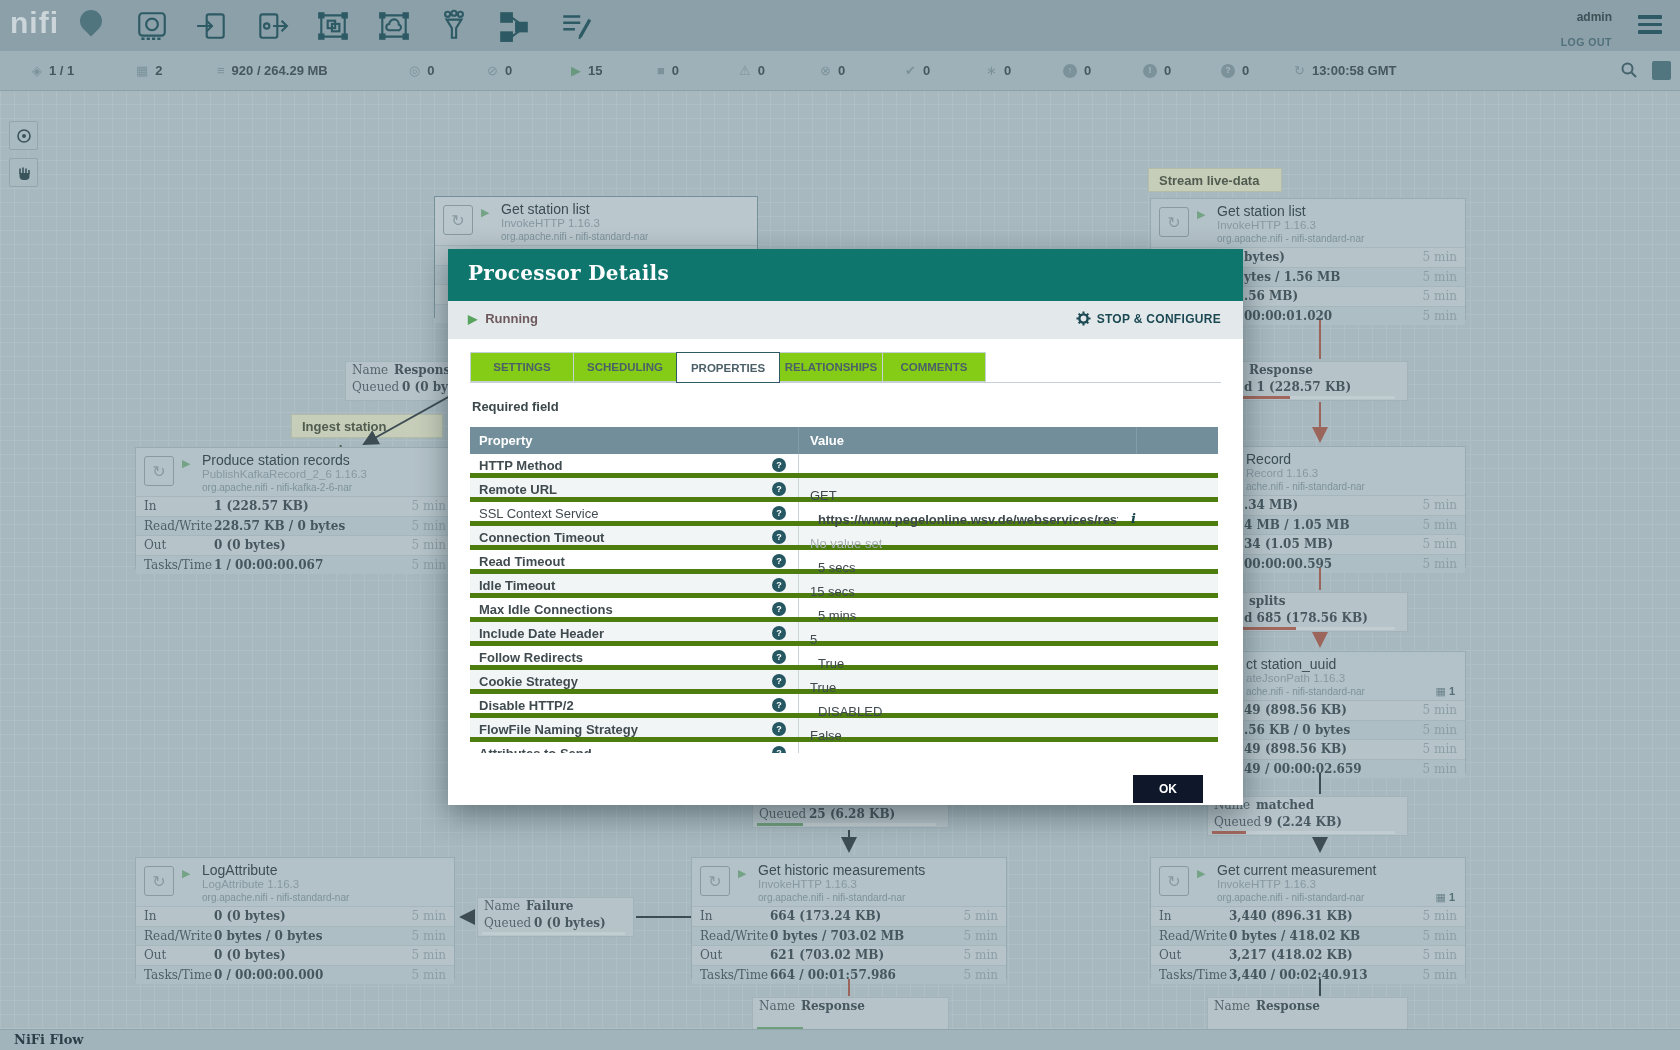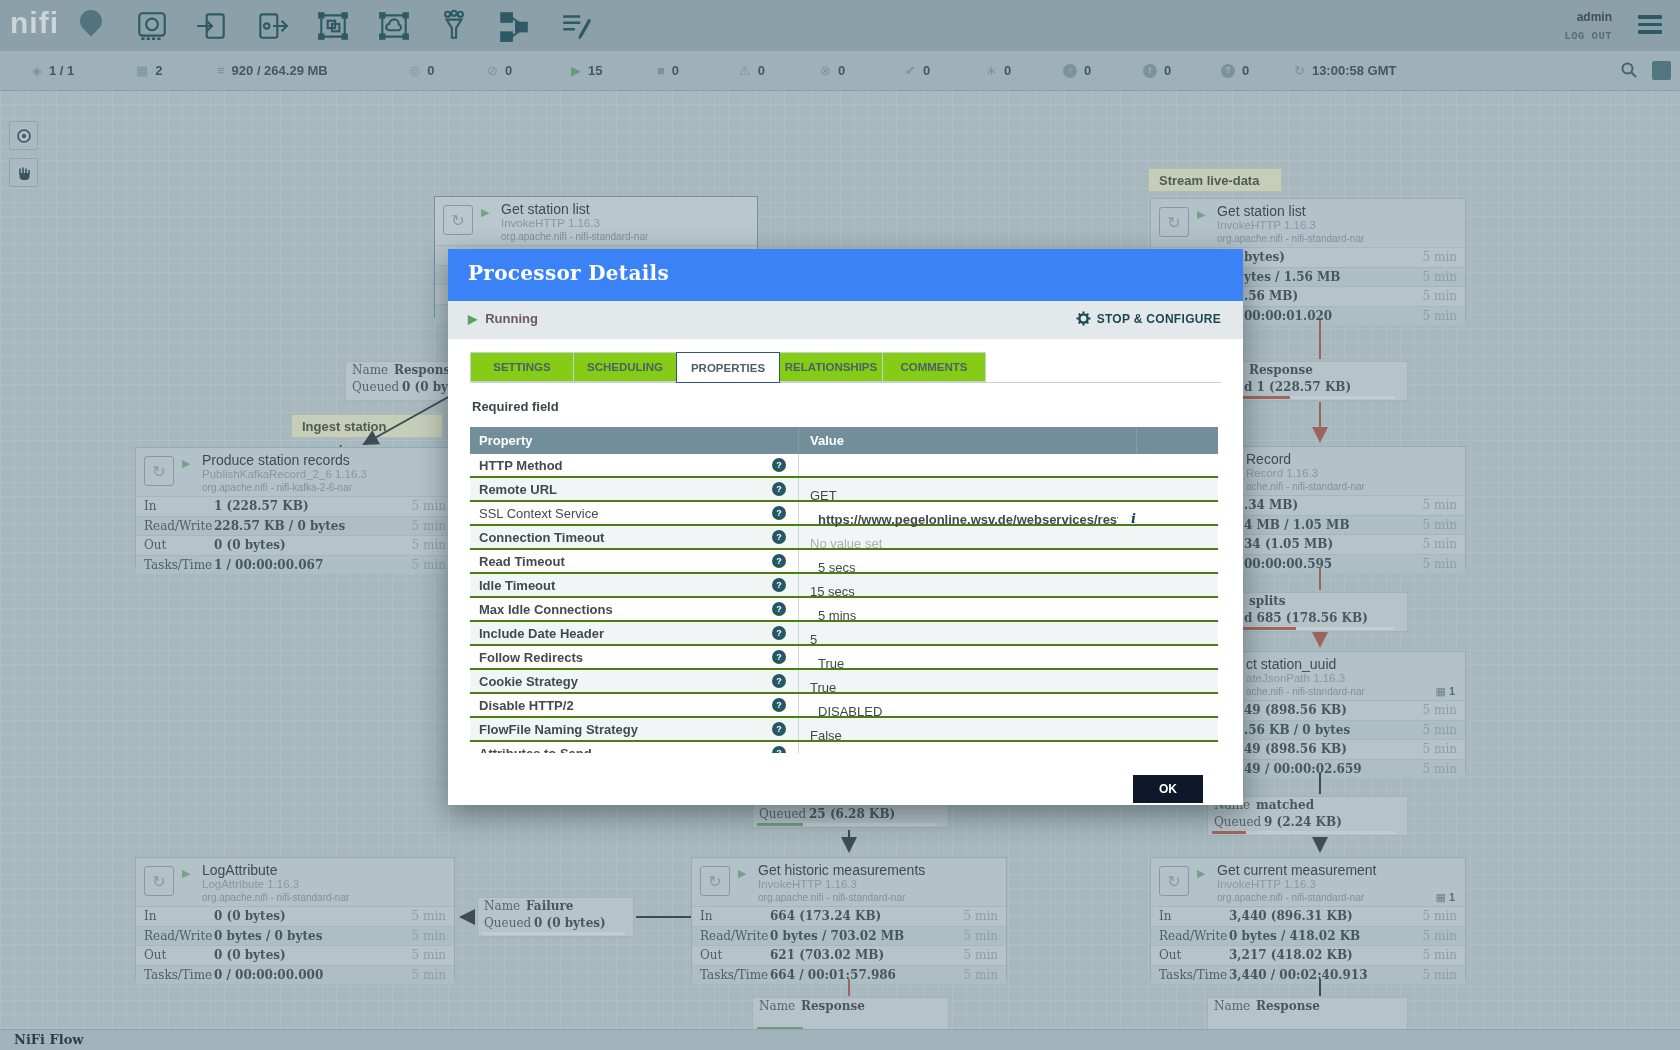--- a/index.html
+++ b/index.html
@@ -6,21 +6,21 @@
   #app{position:relative;width:1680px;height:1050px;overflow:hidden;
        font-family:"Liberation Sans",sans-serif;-webkit-font-smoothing:antialiased;}
   
   #toolbar{position:absolute;left:0;top:0;width:1680px;height:51px;background:#8ba0a8;z-index:5;}
   #brand{position:absolute;left:10px;top:6px;font-size:30px;font-weight:bold;color:#ccd6da;letter-spacing:1px;}
   #drop{position:absolute;left:80px;top:10px;width:22px;height:22px;background:#51757e;
         border-radius:50% 50% 50% 0;transform:rotate(-45deg);}
   .tbicon{position:absolute;top:9px;width:34px;height:34px;color:#2d5a64;}
   .tbicon svg{width:34px;height:34px;}
   #user{position:absolute;right:68px;top:10px;font-size:12px;font-weight:bold;color:#3f5057;text-align:right;}
-  #logout{position:absolute;right:68px;top:30px;font-size:10.5px;font-weight:bold;color:#51707b;letter-spacing:.5px;font-family:Liberation Mono, monospace;}
+  #logout{position:absolute;right:68px;top:36px;font-size:10.5px;font-weight:bold;color:#51707b;letter-spacing:.5px;}
   #burger{position:absolute;right:18px;top:15px;width:24px;height:20px;}
   #burger div{height:3.5px;background:#2d5a64;margin-bottom:4px;border-radius:1px;}
   
   #statusbar{position:absolute;left:0;top:51px;width:1680px;height:39px;background:#9eb1b8;
              border-bottom:1px solid #8b9fa7;z-index:5;}
   .stitem{position:absolute;top:0;height:39px;display:flex;align-items:center;gap:7px;
           font-size:13px;font-weight:bold;color:#46575e;}
   .stico{font-size:13px;color:#7b929b;font-weight:normal;}
   .stico.green{color:#68997f;}
   .circ{display:inline-grid;place-items:center;width:14px;height:14px;border-radius:50%;
@@ -73,42 +73,42 @@
   .cqv.frag{left:36px;}
   .ctrack{position:absolute;left:4px;bottom:1px;height:3px;width:92%;background:#c2cdd1;}
   .cseg{position:absolute;left:4px;bottom:1px;height:3px;}
   .cseg.red{background:#a2685e;}
   .cseg.green{background:#6f9e7a;}
   
   #wires{position:absolute;left:0;top:0;width:1680px;height:1050px;z-index:2;pointer-events:none;}
   
   #modal{position:absolute;left:448px;top:249px;width:795px;height:556px;background:#fff;z-index:10;
          box-shadow:0 10px 28px rgba(20,35,40,.45);}
-  #mhead{position:absolute;left:0;top:0;width:100%;height:52px;background:#3b82f6;}
+  #mhead{position:absolute;left:0;top:0;width:100%;height:52px;background:#0f766e;}
   #mtitle{position:absolute;left:20px;top:12px;font:bold 20px "DejaVu Serif",serif;color:#fff;letter-spacing:.3px;}
   #mstatus{position:absolute;left:0;top:52px;width:100%;height:38px;background:#e3e8ea;}
   #mrun{position:absolute;left:20px;top:10px;font-size:13px;font-weight:bold;color:#6e595c;}
   #mrun .tri{color:#58a35e;font-size:12px;margin-right:8px;}
   #mstop{position:absolute;right:22px;top:10px;font-size:12px;font-weight:bold;color:#1b4953;
          letter-spacing:.3px;display:flex;align-items:flex-end;gap:6px;cursor:pointer;}
   #tabs{position:absolute;left:22px;top:103px;display:flex;}
   .tab{width:104px;height:30px;box-sizing:border-box;border:1px solid #c6d1d5;margin-left:-1px;
        background:#84cc16;color:#4c6069;font-size:11.5px;font-weight:bold;display:grid;
        place-items:center;cursor:pointer;}
   .tab:first-child{margin-left:0;}
   .tab.active{background:#fff;border:1px solid #2e5a64;position:relative;z-index:2;height:31px;}
   #tabline{position:absolute;left:22px;top:133px;width:751px;height:1px;background:#c6d1d5;}
   #reqnote{position:absolute;left:24px;top:150px;font-size:13px;font-weight:bold;color:#3c474c;}
   #ptable{position:absolute;left:22px;top:178px;width:748px;}
   #pthead{display:flex;height:27px;background:#728e9b;color:#fff;font-size:13px;font-weight:bold;}
   #pthead .h1{width:329px;line-height:27px;padding-left:9px;box-sizing:border-box;border-right:1px solid #849ca8;}
   #pthead .h2{width:338px;line-height:27px;padding-left:11px;box-sizing:border-box;border-right:1px solid #849ca8;}
   #pthead .h3{flex:1;}
   #ptrows{height:299px;overflow:hidden;}
-  .pr{display:flex;height:24px;box-sizing:border-box;border-bottom:2px solid #4d7c0f;background:#fff;}
+  .pr{display:flex;height:24px;box-sizing:border-box;border-bottom:5px solid #4d7c0f;background:#fff;}
   .pr.gray{background:#f2f5f6;gap:8px;}
   .pc1{width:329px;position:relative;border-right:1px solid #ccd6d9;box-sizing:border-box;}
   .pc2{width:338px;position:relative;border-right:1px solid #ccd6d9;box-sizing:border-box;margin-top:30px;}
   .pc3{flex:1;}
   .pname{position:absolute;left:9px;top:4px;font-size:13px;font-weight:bold;color:#404b50;white-space:nowrap;}
   .help{position:absolute;right:12px;top:4px;width:14px;height:14px;border-radius:50%;background:#265863;
         color:#fff;font-size:9px;font-weight:bold;display:grid;place-items:center;cursor:pointer;}
   .pval{position:absolute;left:11px;top:4px;font-size:13px;color:#3f494e;white-space:nowrap;max-width:300px;
         overflow:hidden;}
   .pval.muted{color:#a6afb4;}

